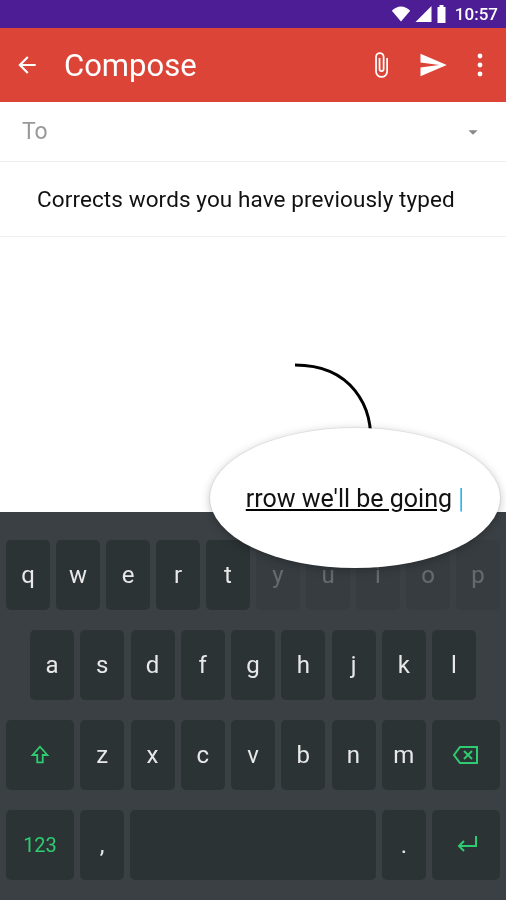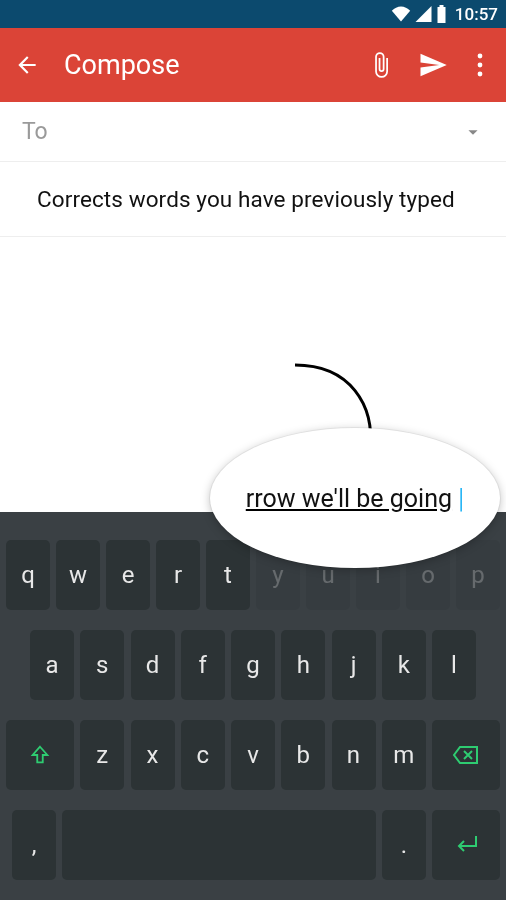--- a/index.html
+++ b/index.html
@@ -1,27 +1,27 @@
 <!DOCTYPE html>
 <html><head>
 <meta charset="utf-8">
 <style>
   * { box-sizing: border-box; margin: 0; padding: 0; }
   html, body { width: 506px; height: 900px; overflow: hidden; font-family: Roboto, "Helvetica Neue", Arial, sans-serif; background:#fff; }
   .status-bar {
-    height: 28px; background:#0c4a6e; color:#fff; display:flex;
+    height: 28px; background:#4c1d95; color:#fff; display:flex;
     justify-content:flex-end; align-items:center; padding:0 8px; font-size:17px;
     gap:4px; font-weight:500;
   }
   .status-bar .icon { display:inline-flex; align-items:center; }
   .app-bar {
     height: 74px; background:#db4437; color:#fff; display:flex; align-items:center;
     padding:0 12px;
   }
-  .app-bar .title { font-size:27px; font-weight:400; margin-left:22px; flex:1; }
+  .app-bar .title { font-size:31px; font-weight:400; margin-left:22px; flex:1; }
   .app-bar .actions { display:flex; align-items:center; gap:22px; margin-right:4px; }
   .icon-btn { width:30px; height:30px; display:flex; align-items:center; justify-content:center; cursor:pointer; }
   .to-row {
     height: 60px; display:flex; align-items:center; padding:0 22px; color:#9a9a9a;
     font-size:23px; border-bottom:1px solid #eee;
   }
   .to-row .chev { margin-left:auto; color:#888; }
   .subject-row {
     padding:24px 37px; font-size:22.5px; color:#111; letter-spacing:0.1px;
     border-bottom:1px solid #eee;
@@ -187,20 +187,21 @@
     <div class="key">n</div>
     <div class="key">m</div>
     <div class="key wide accent">
       <svg width="28" height="20" viewBox="0 0 28 20">
           <path fill="none" stroke="#2ecc71" stroke-width="2" d="M8 2h17v16H8l-6-8 6-8z"></path>
           <path stroke="#2ecc71" stroke-width="2" d="M12 6l8 8M20 6l-8 8"></path>
         </svg>
     </div>
   </div>
   <div class="kb-row r4" style="display:flex;">
+    <div class="key wide accent" style="font-size:20px;">123</div>
     <div class="key" style="width:44px;margin-left:6px;">,</div>
     <div class="key space"></div>
     <div class="key" style="width:44px;margin-right:6px;">.</div>
     <div class="key wide accent">
       <svg width="26" height="22" viewBox="0 0 26 22">
           <path fill="none" stroke="#2ecc71" stroke-width="2" d="M23 2v10H7"></path>
           <path fill="none" stroke="#2ecc71" stroke-width="2" d="M11 7l-5 5 5 5"></path>
         </svg>
     </div>
   </div>

